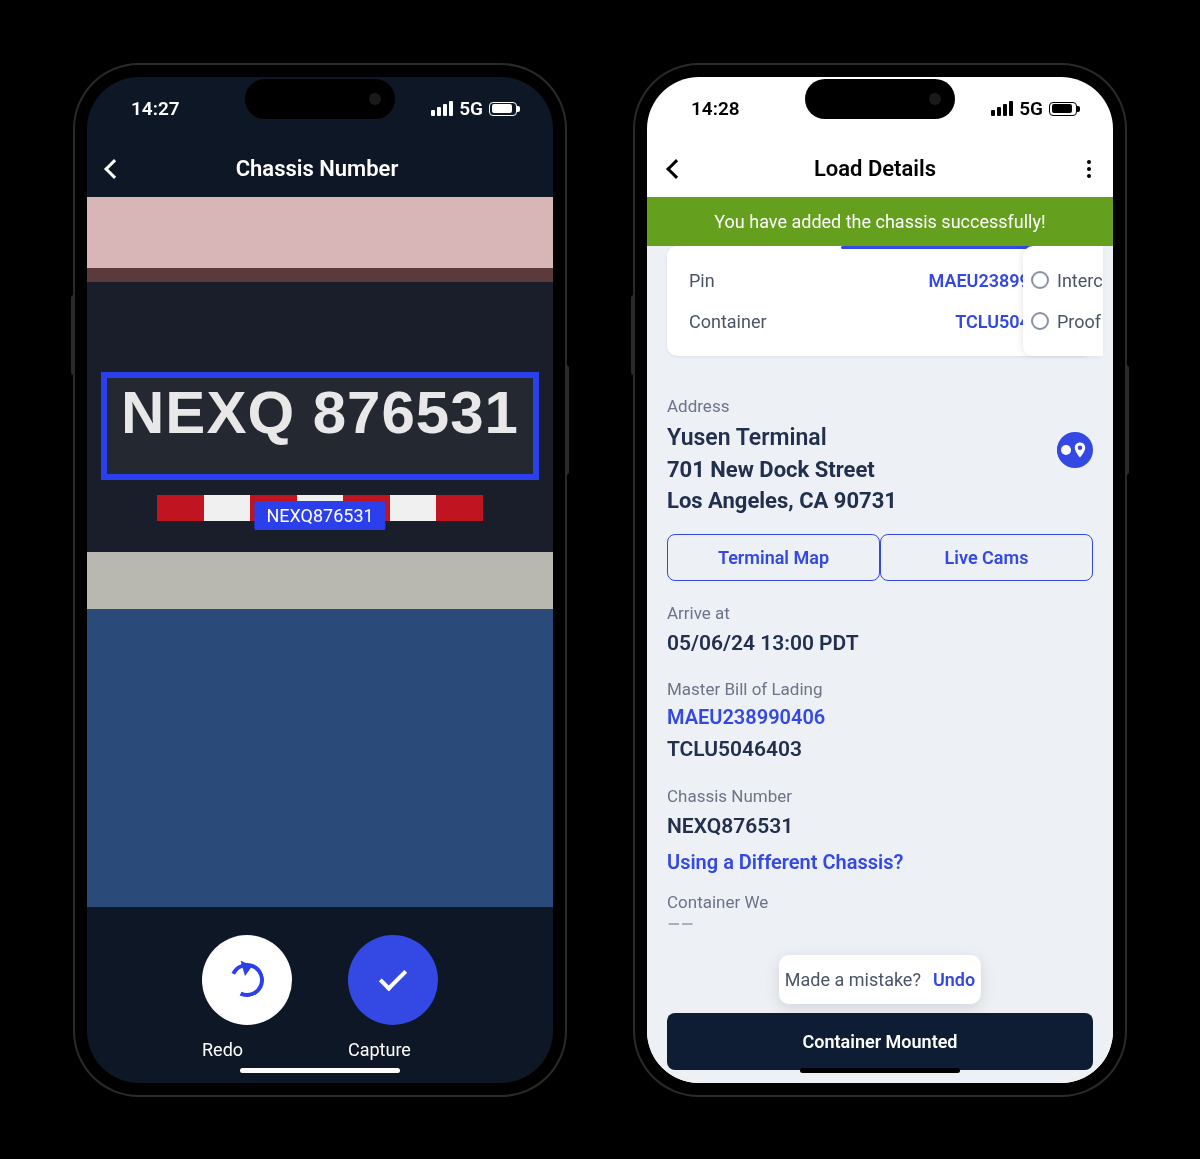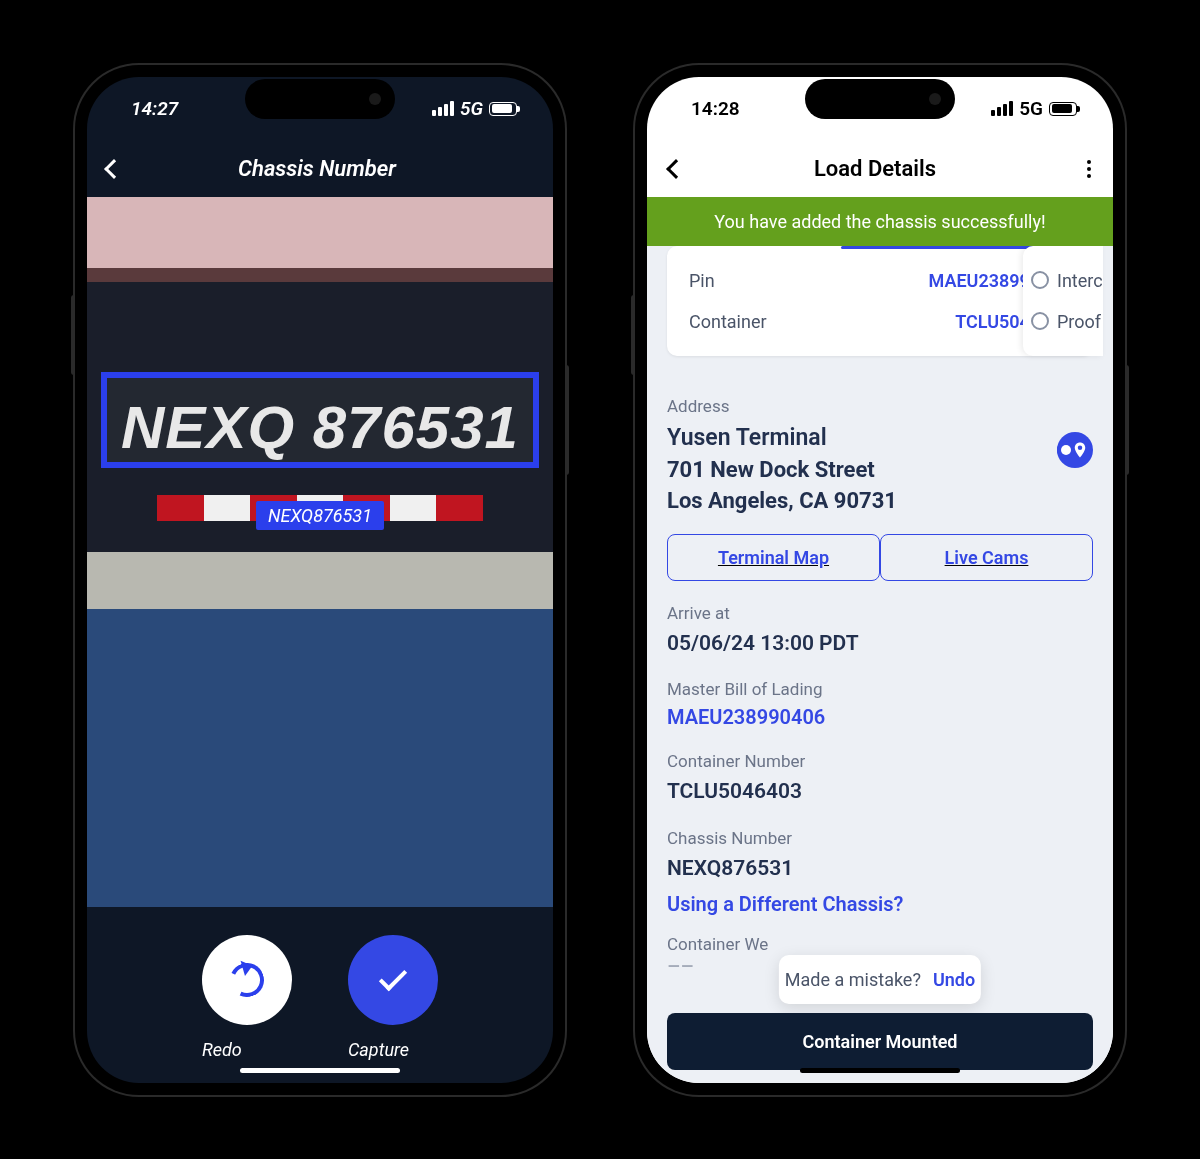--- a/index.html
+++ b/index.html
@@ -38,21 +38,21 @@
     background: #2a2a2a;
     border-radius: 0 3px 3px 0;
   }
   .screen {
     width: 100%;
     height: 100%;
     border-radius: 52px;
     overflow: hidden;
     position: relative;
   }
-  .screen-dark { background: #0e1726; font-style: italic; }
+  .screen-dark { background: #0e1726; }
   .screen-light { background: #fff; }
   .notch {
     position: absolute;
     top: 14px;
     left: 50%;
     transform: translateX(-50%);
     width: 150px;
     height: 40px;
     background: #000;
     border-radius: 22px;
@@ -108,25 +108,25 @@
   .camera-view {
     position: relative;
     height: 710px;
     background: linear-gradient(180deg, #d8b6b8 0 10%, #5a3a3c 10% 12%, #1a1e2a 12% 50%, #b8b8b0 50% 58%, #2a4a7a 58% 100%);
     overflow: hidden;
   }
   .ocr-frame {
     position: absolute;
     left: 14px; right: 14px;
     top: 175px;
-    height: 96px;
+    height: 108px;
     border: 6px solid #2b3fec;
     background: #232831;
     display: flex;
-    align-items: flex-end;
+    align-items: flex-start;
     justify-content: center;
   }
   .plate-text {
     color: #e8e8e8;
     font-weight: 900;
     font-size: 60px;
     letter-spacing: 1px;
     font-family: Arial, sans-serif;
     white-space: nowrap;
   }
@@ -222,21 +222,21 @@
   .section-label { color:#6b7488; font-size:17px; margin-top:22px; }
   .section-value { color:#22304e; font-size:21px; font-weight:700; margin-top:6px; line-height:1.35; }
   .link-val { color:#3448e4; font-weight:600; font-size:20px; margin-top:6px; }
   .addr-row { display:flex; align-items:flex-start; justify-content:space-between; }
   .pin-icon {
     width:36px; height:36px; border-radius:50%; background:#3448e4;
     display:flex; align-items:center; justify-content:center; flex-shrink:0; margin-top: 16px;
   }
   .pin-icon::before{content:""; width:10px;height:10px;border-radius:50%;background:#fff; box-shadow: 0 0 0 4px #3448e4, 0 0 0 4px #3448e4; }
   .pin-svg{width:18px;height:22px;}
-  .btn-row { display:flex; margin-top:18px;text-decoration:underline; }
+  .btn-row { display:flex; margin-top:18px; }
   .btn-outline {
     flex:1; text-align:center; padding:12px 4px;
     border:1.5px solid #3448e4; color:#3448e4;
     font-weight:600; font-size:18px; border-radius:8px;
   }
   .mistake-toast {
     position:absolute;
     bottom: 88px; left:50%; transform:translateX(-50%);
     background:#fff; border-radius:10px;
     padding: 14px 6px;
@@ -382,21 +382,20 @@
         <div class="btn-outline">Terminal Map</div>
         <div class="btn-outline">Live Cams</div>
       </div>
 
       <div class="section-label">Arrive at</div>
       <div class="section-value" style="font-weight:600">05/06/24 13:00 PDT</div>
 
       <div class="section-label">Master Bill of Lading</div>
       <div class="link-val">MAEU238990406</div>
 
-      <div class="section-label">Container Number</div>
       <div class="section-value" style="font-weight:600">TCLU5046403</div>
 
       <div class="section-label">Chassis Number</div>
       <div class="section-value" style="font-weight:600">NEXQ876531</div>
       <div class="link-val" style="margin-top:10px">Using a Different Chassis?</div>
 
       <div class="section-label" style="margin-top:18px">Container We</div>
       <div class="cutoff">––</div>
 
       <div class="mistake-toast">

